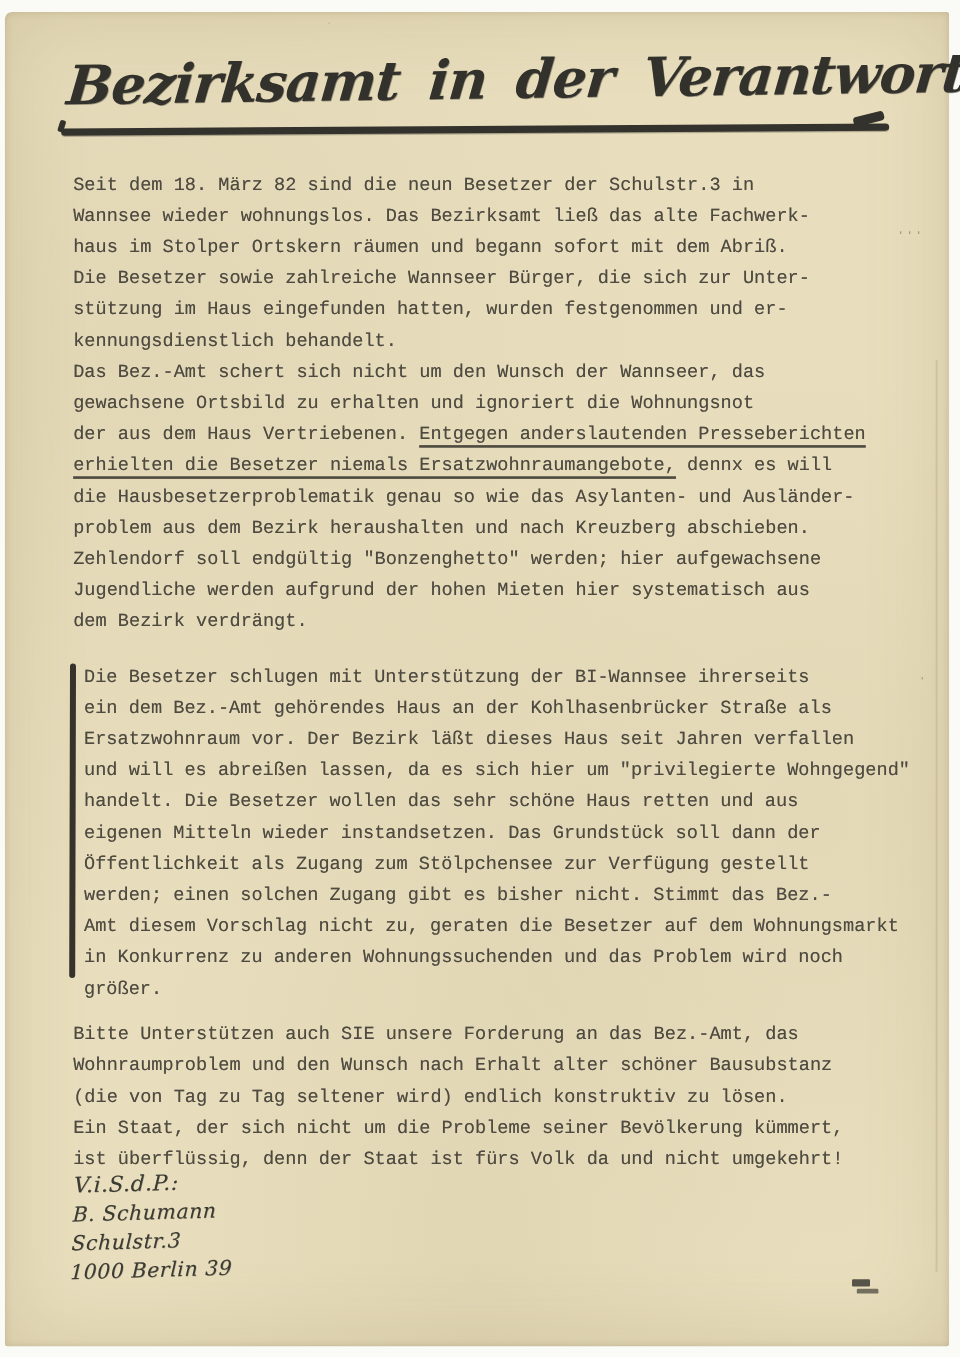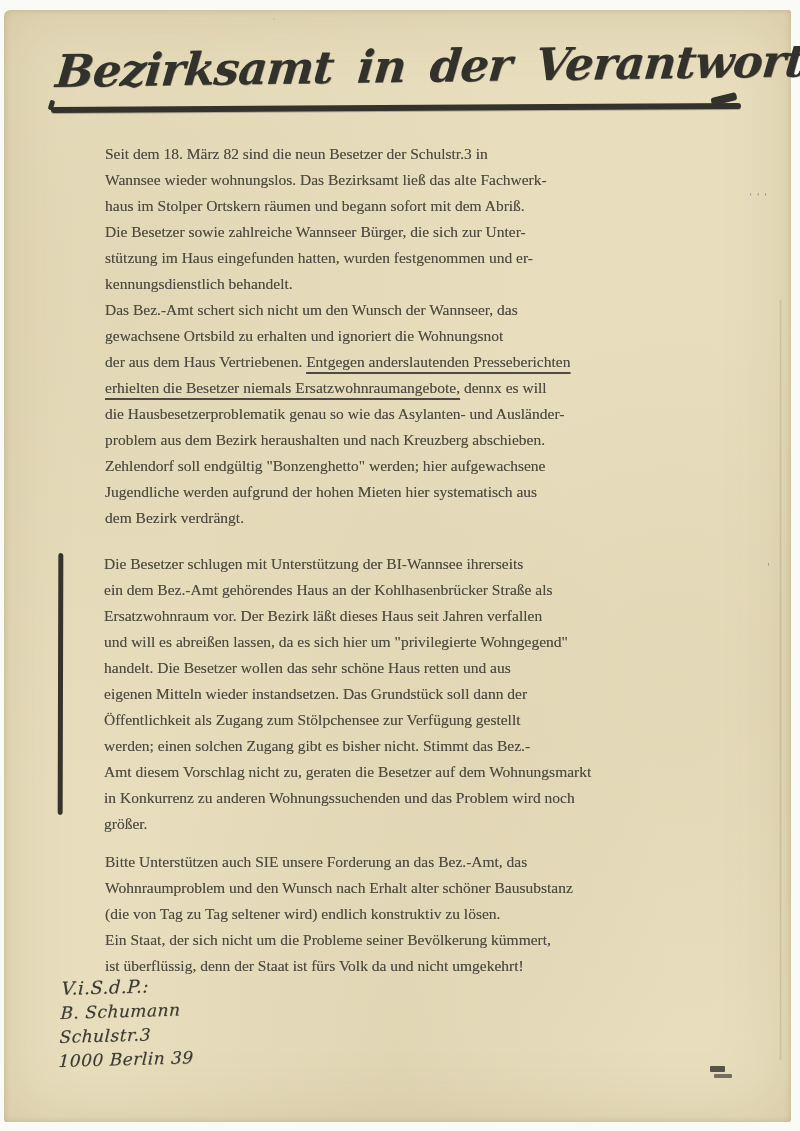--- a/index.html
+++ b/index.html
@@ -45,29 +45,28 @@
     background:#33322c;transform:rotate(18deg);border-radius:2px;
   }
   .title-underline::after{
     content:"";position:absolute;right:4px;top:-8px;width:26px;height:8px;
     background:#33322c;transform:rotate(-14deg);border-radius:3px;
   }
 
   
   .para{
     position:absolute;left:57px;
-    font-family:Liberation Serif, serif;
+    font-family:Liberation Mono, monospace;
     font-size:15.5px;line-height:26px;
     color:#4e4a40;white-space:pre;
     text-shadow:0 0 0.5px rgba(78,74,64,0.55);
-    margin-left:44px;
   }
   .p1{top:131px;}
   .p2{top:287px;}
-  .p3{top:541px;left:56px;}
+  .p3{top:541px;left:66px;}
   .p4{top:839px;}
   .u{
     text-decoration:underline;
     text-decoration-thickness:1.7px;
     text-underline-offset:5px;
     text-decoration-color:#4e4a40;
   }
   
   .margin-line{
     position:absolute;left:54px;top:543px;width:5px;height:262px;

